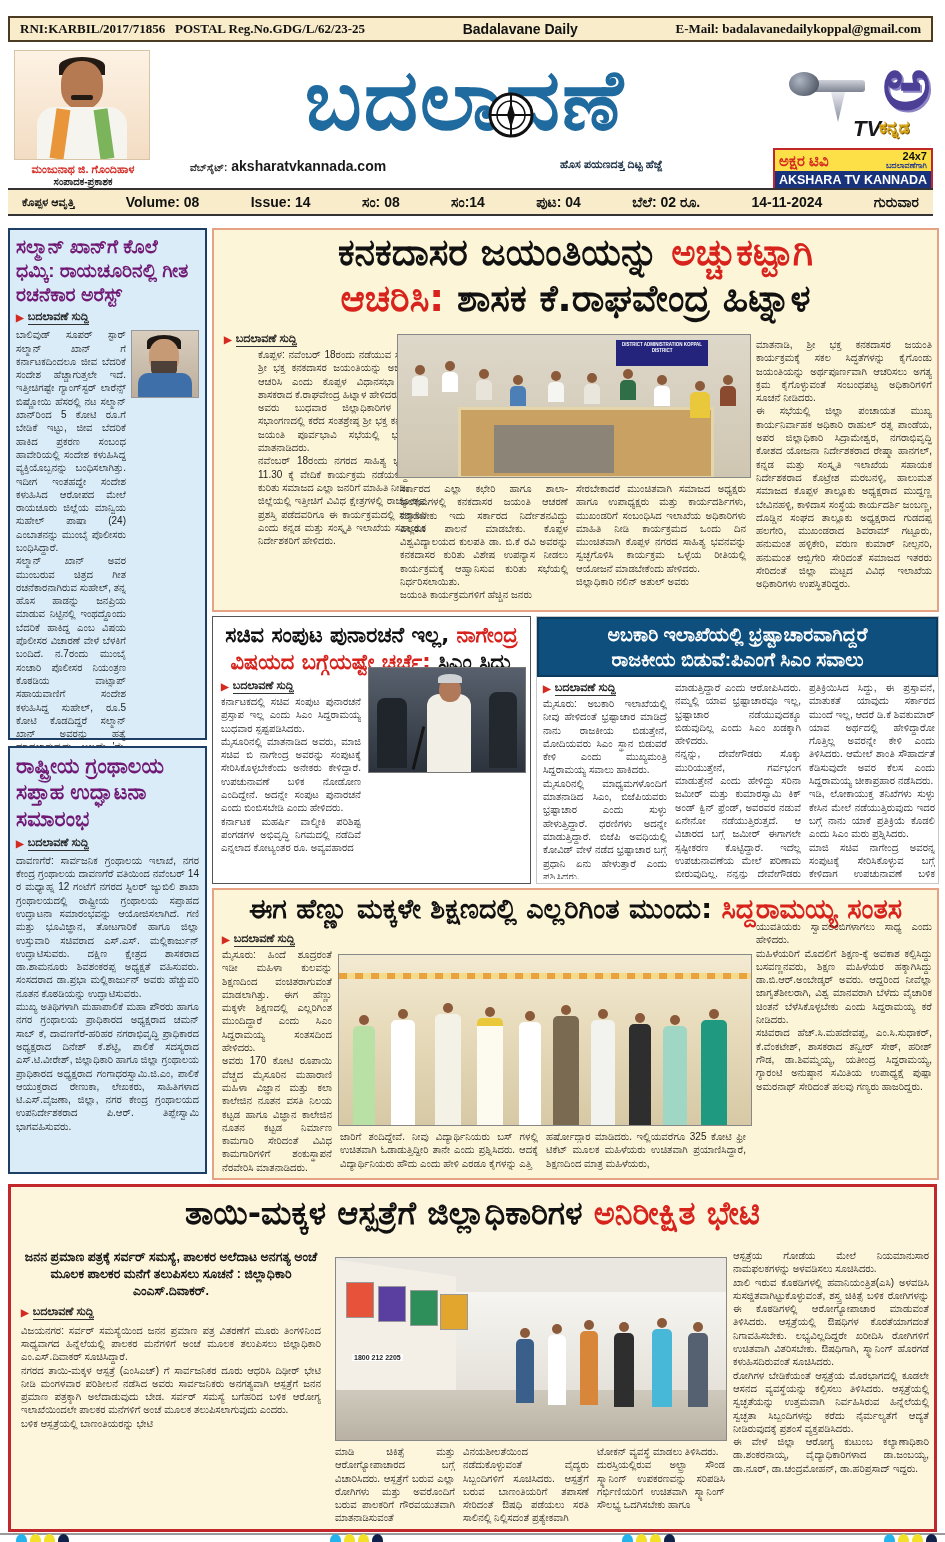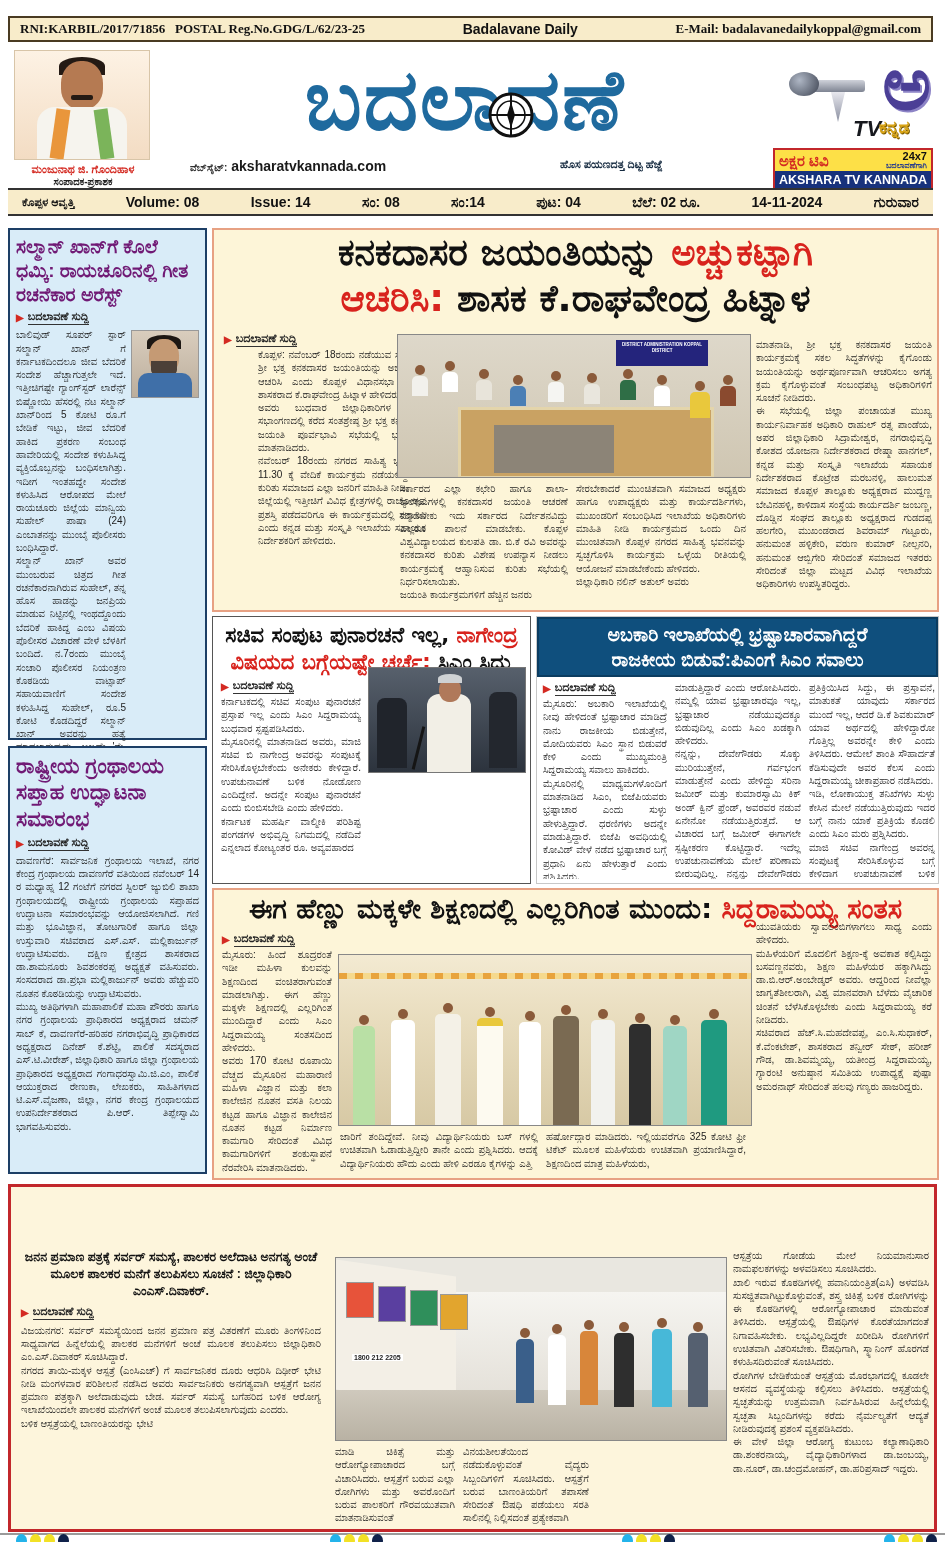--- a/index.html
+++ b/index.html
@@ -374,20 +374,23 @@
         </div>
     </div>
     <div class="body-text abs" style="left:126px;top:240px;width:198px;height:46px;">ಜಾರಿಗೆ ತಂದಿದ್ದೇವೆ. ನೀವು ವಿದ್ಯಾರ್ಥಿನಿಯರು ಬಸ್ ಗಳಲ್ಲಿ ಉಚಿತವಾಗಿ ಓಡಾಡುತ್ತಿದ್ದೀರಿ ತಾನೇ ಎಂದು ಪ್ರಶ್ನಿಸಿದರು. ಆದಕ್ಕೆ ವಿದ್ಯಾರ್ಥಿನಿಯರು ಹೌದು ಎಂದು ಹೇಳಿ ಎರಡೂ ಕೈಗಳನ್ನು ಎತ್ತಿ</div>
     <div class="body-text abs" style="left:332px;top:240px;width:200px;height:46px;">ಹರ್ಷೋದ್ಗಾರ ಮಾಡಿದರು. ಇಲ್ಲಿಯವರೆಗೂ 325 ಕೋಟಿ ಫ್ರೀ ಟಿಕೆಟ್ ಮೂಲಕ ಮಹಿಳೆಯರು ಉಚಿತವಾಗಿ ಪ್ರಯಾಣಿಸಿದ್ದಾರೆ, ಶಿಕ್ಷಣದಿಂದ ಮಾತ್ರ ಮಹಿಳೆಯರು,</div>
     <div class="body-text abs" style="left:542px;top:30px;width:176px;height:254px;">ಯುವತಿಯರು ಸ್ವಾವಲಂಬಿಗಳಾಗಲು ಸಾಧ್ಯ ಎಂದು ಹೇಳಿದರು.
 ಮಹಿಳೆಯರಿಗೆ ಮೊದಲಿಗೆ ಶಿಕ್ಷಣ-ಕ್ಕೆ ಅವಕಾಶ ಕಲ್ಪಿಸಿದ್ದು ಬಸವಣ್ಣನವರು, ಶಿಕ್ಷಣ ಮಹಿಳೆಯರ ಹಕ್ಕಾಗಿಸಿದ್ದು ಡಾ.ಬಿ.ಆರ್.ಅಂಬೇಡ್ಕರ್ ಅವರು. ಆದ್ದರಿಂದ ನೀವೆಲ್ಲಾ ಜಾಗೃತೆಶೀಲರಾಗಿ, ವಿಶ್ವ ಮಾನವರಾಗಿ ಬೆಳೆದು ವೈಚಾರಿಕ ಚಿಂತನೆ ಬೆಳೆಸಿಕೊಳ್ಳಬೇಕು ಎಂದು ಸಿದ್ದರಾಮಯ್ಯ ಕರೆ ನೀಡಿದರು.
 ಸಚಿವರಾದ ಹೆಚ್.ಸಿ.ಮಹದೇವಪ್ಪ, ಎಂ.ಸಿ.ಸುಧಾಕರ್, ಕೆ.ವೆಂಕಟೇಶ್, ಶಾಸಕರಾದ ತನ್ವೀರ್ ಸೇಠ್, ಹರೀಶ್ ಗೌಡ, ಡಾ.ಶಿವಮ್ಮಯ್ಯ, ಯತೀಂದ್ರ ಸಿದ್ದರಾಮಯ್ಯ, ಗ್ಯಾರಂಟಿ ಅನುಷ್ಠಾನ ಸಮಿತಿಯ ಉಪಾಧ್ಯಕ್ಷೆ ಪುಷ್ಪಾ ಅಮರನಾಥ್ ಸೇರಿದಂತೆ ಹಲವು ಗಣ್ಯರು ಹಾಜರಿದ್ದರು.</div>
   </div>
 
   <div class="abs hospbox">
+    <div class="hosp-head">
+      <span class="black">ತಾಯಿ-ಮಕ್ಕಳ ಆಸ್ಪತ್ರೆಗೆ ಜಿಲ್ಲಾಧಿಕಾರಿಗಳ </span><span class="red">ಅನಿರೀಕ್ಷಿತ ಭೇಟಿ</span>
+    </div>
     <div class="abs" style="left:10px;top:62px;width:300px;">
       <div class="hosp-sub">ಜನನ ಪ್ರಮಾಣ ಪತ್ರಕ್ಕೆ ಸರ್ವರ್ ಸಮಸ್ಯೆ, ಪಾಲಕರ ಅಲೆದಾಟ ಅನಗತ್ಯ ಅಂಚೆ ಮೂಲಕ ಪಾಲಕರ ಮನೆಗೆ ತಲುಪಿಸಲು ಸೂಚನೆ : ಜಿಲ್ಲಾಧಿಕಾರಿ ಎಂಎಸ್.ದಿವಾಕರ್.</div>
       <div class="byline" style="margin-top:5px;">
         <span class="tri">▶</span>
         <span class="bl-text">ಬದಲಾವಣೆ ಸುದ್ದಿ</span>
       </div>
       <div class="body-text" style="height:204px;margin-top:4px;">ವಿಜಯನಗರ: ಸರ್ವರ್ ಸಮಸ್ಯೆಯಿಂದ ಜನನ ಪ್ರಮಾಣ ಪತ್ರ ವಿತರಣೆಗೆ ಮೂರು ತಿಂಗಳಿನಿಂದ ಸಾಧ್ಯವಾಗದ ಹಿನ್ನೆಲೆಯಲ್ಲಿ ಪಾಲಕರ ಮನೆಗಳಿಗೆ ಅಂಚೆ ಮೂಲಕ ತಲುಪಿಸಲು ಜಿಲ್ಲಾಧಿಕಾರಿ ಎಂ.ಎಸ್.ದಿವಾಕರ್ ಸೂಚಿಸಿದ್ದಾರೆ.
 ನಗರದ ತಾಯಿ-ಮಕ್ಕಳ ಆಸ್ಪತ್ರೆ (ಎಂಸಿಎಚ್) ಗೆ ಸಾರ್ವಜನಿಕರ ದೂರು ಆಧರಿಸಿ ದಿಢೀರ್ ಭೇಟಿ ನೀಡಿ ಮಂಗಳವಾರ ಪರಿಶೀಲನೆ ನಡೆಸಿದ ಅವರು ಸಾರ್ವಜನಿಕರು ಅನಗತ್ಯವಾಗಿ ಆಸ್ಪತ್ರೆಗೆ ಜನನ ಪ್ರಮಾಣ ಪತ್ರಕ್ಕಾಗಿ ಅಲೆದಾಡುವುದು ಬೇಡ. ಸರ್ವರ್ ಸಮಸ್ಯೆ ಬಗೆಹರಿದ ಬಳಿಕ ಆರೋಗ್ಯ ಇಲಾಖೆಯಿಂದಲೇ ಪಾಲಕರ ಮನೆಗಳಿಗೆ ಅಂಚೆ ಮೂಲಕ ತಲುಪಿಸಲಾಗುವುದು ಎಂದರು.
 ಬಳಿಕ ಆಸ್ಪತ್ರೆಯಲ್ಲಿ ಬಾಣಂತಿಯರನ್ನು ಭೇಟಿ</div>
     </div>
@@ -420,20 +423,22 @@
           <div class="p-head"></div>
           <div class="p-body" style="background:#47b8d8;width:20px;height:78px;"></div>
         </div>
       <div class="person" style="left:352px;top:64px;">
           <div class="p-head"></div>
           <div class="p-body" style="background:#556070;width:20px;height:74px;"></div>
         </div>
     </div>
     <div class="body-text abs" style="left:324px;top:258px;width:120px;height:80px;">ಮಾಡಿ ಚಿಕಿತ್ಸೆ ಮತ್ತು ಆರೋಗ್ಯೋಪಾಚಾರದ ಬಗ್ಗೆ ವಿಚಾರಿಸಿದರು. ಆಸ್ಪತ್ರೆಗೆ ಬರುವ ಎಲ್ಲಾ ರೋಗಿಗಳು ಮತ್ತು ಅವರೊಂದಿಗೆ ಬರುವ ಪಾಲಕರಿಗೆ ಗೌರವಯುತವಾಗಿ ಮಾತನಾಡಿಸುವಂತೆ</div>
     <div class="body-text abs" style="left:452px;top:258px;width:126px;height:80px;">ವಿನಯಶೀಲತೆಯಿಂದ ನಡೆದುಕೊಳ್ಳುವಂತೆ ವೈದ್ಯರು ಸಿಬ್ಬಂದಿಗಳಿಗೆ ಸೂಚಿಸಿದರು. ಆಸ್ಪತ್ರೆಗೆ ಬರುವ ಬಾಣಂತಿಯರಿಗೆ ತಪಾಸಣೆ ಸೇರಿದಂತೆ ಔಷಧಿ ಪಡೆಯಲು ಸರತಿ ಸಾಲಿನಲ್ಲಿ ನಿಲ್ಲಿಸದಂತೆ ಪ್ರತ್ಯೇಕವಾಗಿ</div>
+    <div class="body-text abs" style="left:586px;top:258px;width:128px;height:80px;">ಟೋಕನ್ ವ್ಯವಸ್ಥೆ ಮಾಡಲು ತಿಳಿಸಿದರು.
+ದುರಸ್ತಿಯಲ್ಲಿರುವ ಅಲ್ಟ್ರಾ ಸೌಂಡ ಸ್ಕ್ಯಾನಿಂಗ್ ಉಪಕರಣವನ್ನು ಸರಿಪಡಿಸಿ ಗರ್ಭಿಣಿಯರಿಗೆ ಉಚಿತವಾಗಿ ಸ್ಕ್ಯಾನಿಂಗ್ ಸೌಲಭ್ಯ ಒದಗಿಸಬೇಕು ಹಾಗೂ</div>
     <div class="body-text abs" style="left:722px;top:62px;width:196px;height:276px;">ಆಸ್ಪತ್ರೆಯ ಗೋಡೆಯ ಮೇಲೆ ನಿಯಮಾನುಸಾರ ನಾಮಫಲಕಗಳನ್ನು ಅಳವಡಿಸಲು ಸೂಚಿಸಿದರು.
 ಖಾಲಿ ಇರುವ ಕೊಠಡಿಗಳಲ್ಲಿ ಹವಾನಿಯಂತ್ರಿತ(ಎಸಿ) ಅಳವಡಿಸಿ ಸುಸಜ್ಜಿತವಾಗಿಟ್ಟುಕೊಳ್ಳುವಂತೆ, ಶಸ್ತ್ರ ಚಿಕಿತ್ಸೆ ಬಳಿಕ ರೋಗಿಗಳನ್ನು ಈ ಕೊಠಡಿಗಳಲ್ಲಿ ಆರೋಗ್ಯೋಪಾಚಾರ ಮಾಡುವಂತೆ ತಿಳಿಸಿದರು. ಆಸ್ಪತ್ರೆಯಲ್ಲಿ ಔಷಧಿಗಳ ಕೊರತೆಯಾಗದಂತೆ ನಿಗಾವಹಿಸಬೇಕು. ಲಭ್ಯವಿಲ್ಲದಿದ್ದರೇ ಖರೀದಿಸಿ ರೋಗಿಗಳಿಗೆ ಉಚಿತವಾಗಿ ವಿತರಿಸಬೇಕು. ಔಷಧಿಗಾಗಿ, ಸ್ಕ್ಯಾನಿಂಗ್ ಹೊರಗಡೆ ಕಳುಹಿಸದಿರುವಂತೆ ಸೂಚಿಸಿದರು.
 ರೋಗಿಗಳ ಬೇಡಿಕೆಯಂತೆ ಆಸ್ಪತ್ರೆಯ ಮೊರಭಾಗದಲ್ಲಿ ಕೂಡಲೇ ಆಸನದ ವ್ಯವಸ್ಥೆಯನ್ನು ಕಲ್ಪಿಸಲು ತಿಳಿಸಿದರು. ಆಸ್ಪತ್ರೆಯಲ್ಲಿ ಸ್ವಚ್ಛತೆಯನ್ನು ಉತ್ತಮವಾಗಿ ನಿರ್ವಹಿಸಿರುವ ಹಿನ್ನೆಲೆಯಲ್ಲಿ ಸ್ವಚ್ಛತಾ ಸಿಬ್ಬಂದಿಗಳನ್ನು ಕರೆದು ನೈರ್ಮಲ್ಯತೆಗೆ ಆದ್ಯತೆ ನೀಡಿರುವುದಕ್ಕೆ ಪ್ರಶಂಸೆ ವ್ಯಕ್ತಪಡಿಸಿದರು.
 ಈ ವೇಳೆ ಜಿಲ್ಲಾ ಆರೋಗ್ಯ ಕುಟುಂಬ ಕಲ್ಯಾಣಾಧಿಕಾರಿ ಡಾ.ಶಂಕರನಾಯ್ಕ, ವೈದ್ಯಾಧಿಕಾರಿಗಳಾದ ಡಾ.ಜಂಬಯ್ಯ, ಡಾ.ನೂರ್, ಡಾ.ಚಂದ್ರಮೋಹನ್, ಡಾ.ಹರಿಪ್ರಸಾದ್ ಇದ್ದರು.</div>
   </div>
 
   <div class="abs footline"></div>
   <div class="dots" style="left:16px;">
     <div class="dot d-c"></div>
       <div class="dot d-y"></div>

